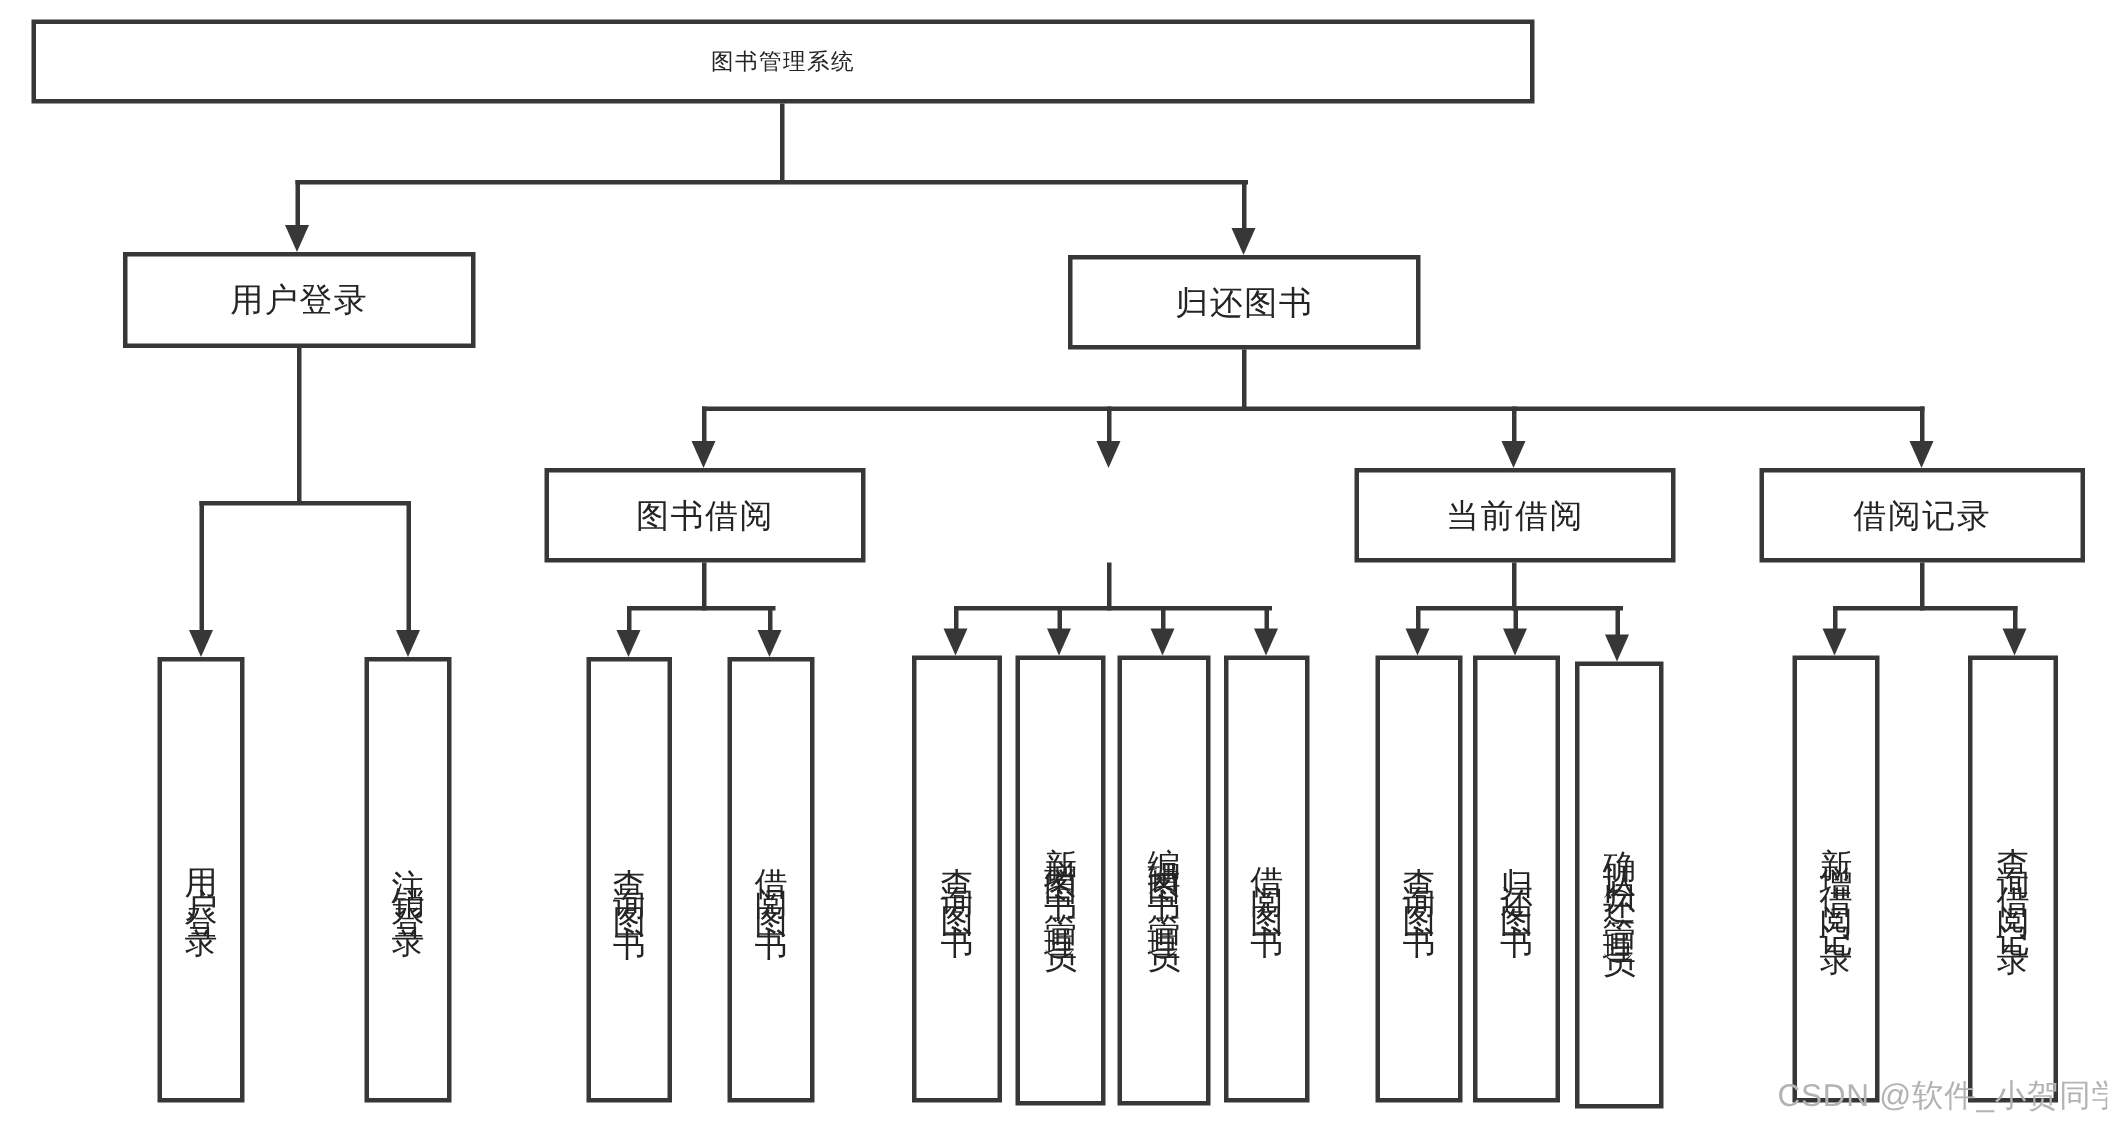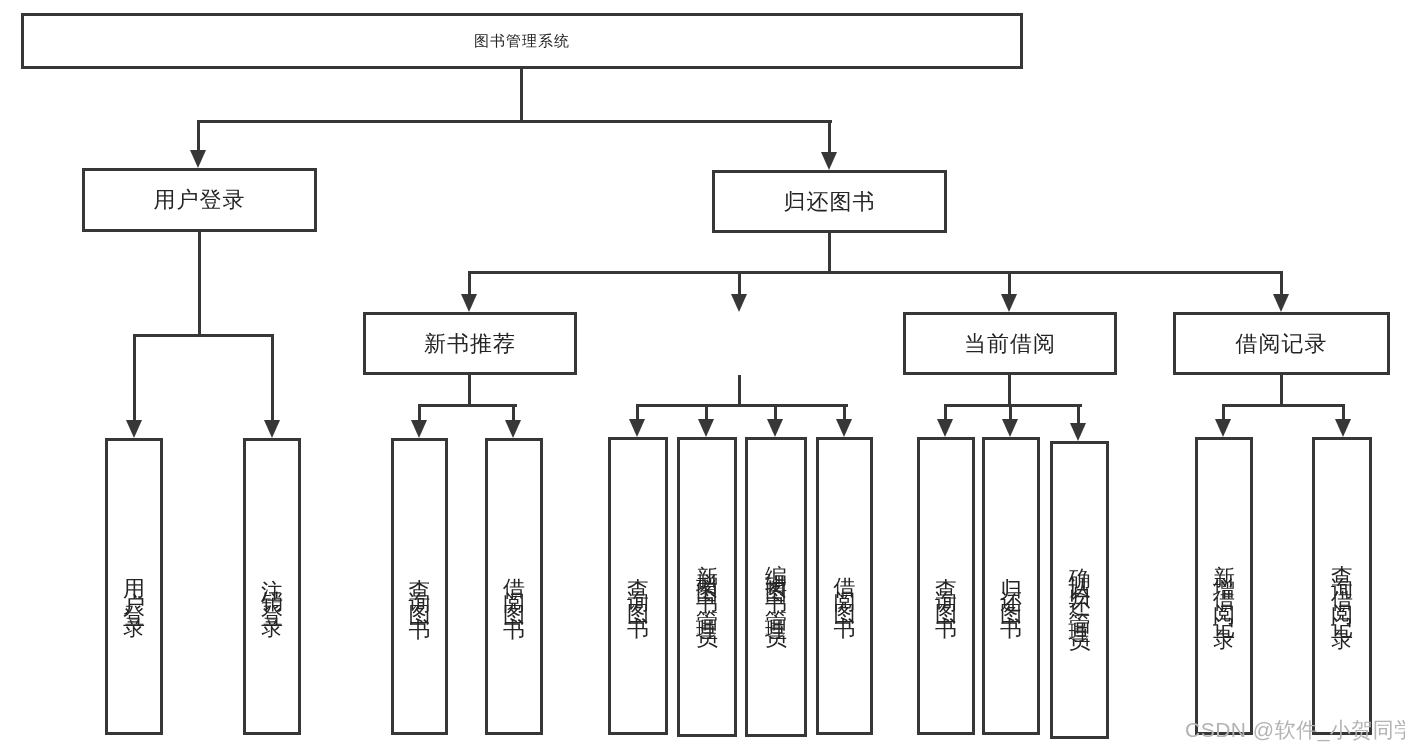--- a/index.html
+++ b/index.html
@@ -40,21 +40,21 @@
 
   <div class="node h" style="left:82px;top:168px;width:235px;height:64px">
     <span>用户登录</span>
   </div>
 
   <div class="node h" style="left:712px;top:170px;width:235px;height:63px">
     <span>归还图书</span>
   </div>
 
   <div class="node h" style="left:363px;top:312px;width:214px;height:63px">
-    <span>新书推荐</span>
+    <span>图书借阅</span>
   </div>
 
 
   <div class="node h" style="left:1173px;top:312px;width:217px;height:63px">
     <span>借阅记录</span>
   </div>
 
   <div class="node h" style="left:903px;top:312px;width:214px;height:63px">
     <span>当前借阅</span>
   </div>

